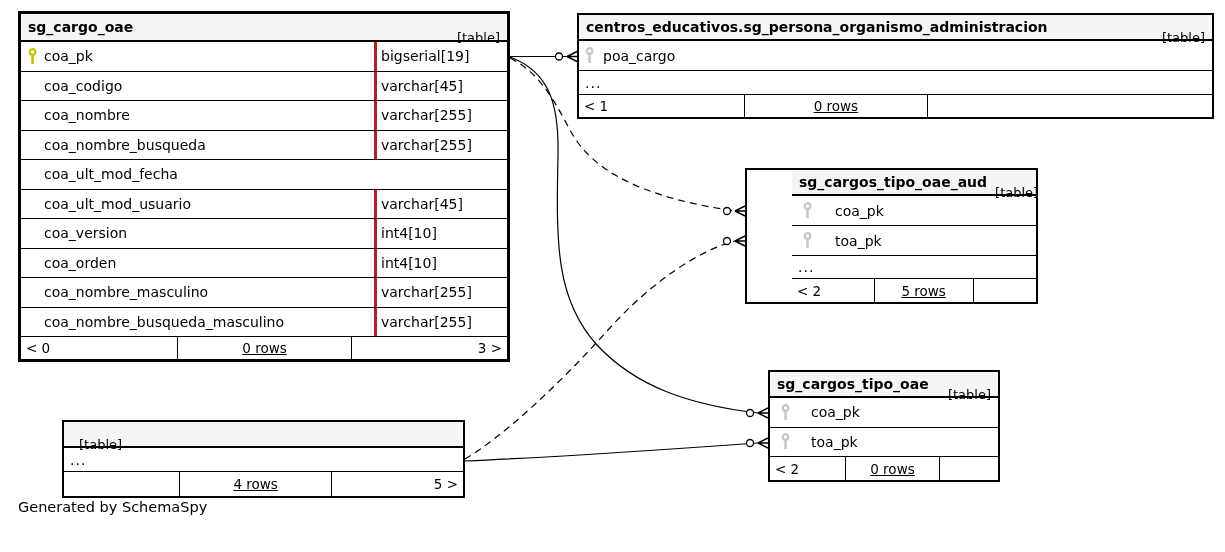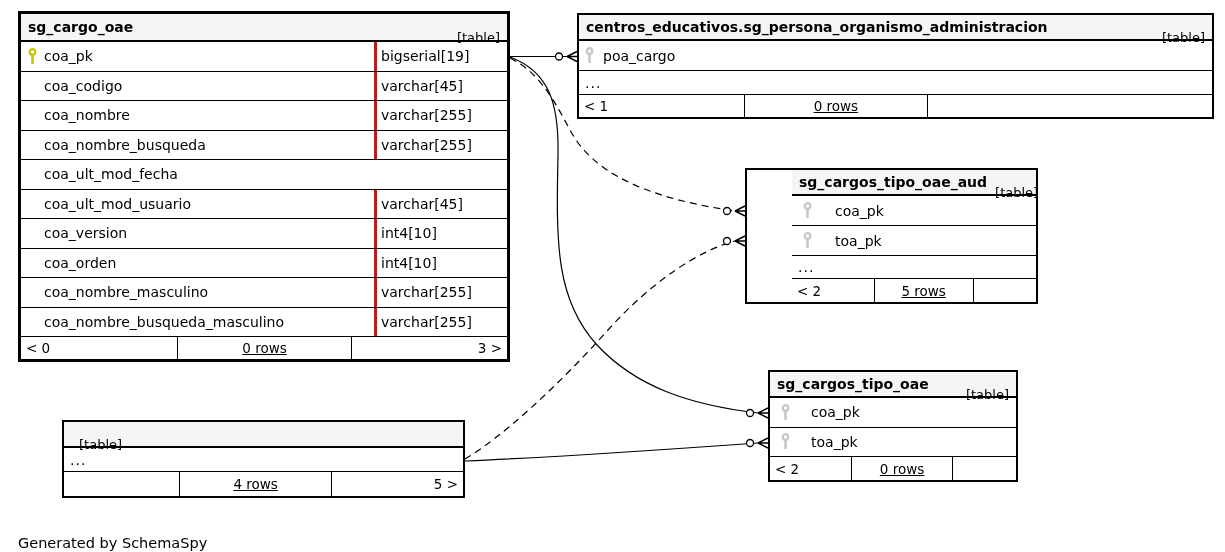--- a/index.html
+++ b/index.html
@@ -61,42 +61,42 @@
   #t1 .ellipsisrow { height:24px; }
   #t1 .tfoot .fcell { height:22px; }
 
   #t2 { left:745px; top:168px; width:293px;padding-left:45px; }
   #t2 .crow { height:30px; }
   #t2 .iconslot { margin-left:10px; }
   #t2 .cname { margin-left:22px; }
   #t2 .ellipsisrow { height:23px; }
   #t2 .tfoot .fcell { height:23px; }
 
-  #t3 { left:768px; top:370px; width:250px; }
+  #t3 { left:768px; top:370px; width:232px; }
   #t3 .crow { height:29.5px; }
   #t3 .iconslot { margin-left:10px; }
   #t3 .cname { margin-left:20px; }
   #t3 .tfoot .fcell { height:23px; }
 
   #t4 { left:62px;  top:420px; width:403px; }
   #t4 .ellipsisrow { height:24px; }
   #t4 .tfoot .fcell { height:24px; }
 
   
   #rels {
     position:absolute; left:0; top:0; width:1225px; height:552px;
     pointer-events:none;
   }
   .rel-line  { fill:none; stroke:#000; stroke-width:1.2; }
   .rel-circle{ fill:#fff; stroke:#000; stroke-width:1.3; }
   .rel-crow  { fill:none; stroke:#000; stroke-width:1.4; }
 
   
   #note {
-    position:absolute; left:18px; top:535px; font-size:14.5px;
+    position:absolute; left:18px; top:499px; font-size:14.5px;
     white-space:nowrap;
   }
 </style>
 </head>
 <body>
 
 <div id="canvas">
 
   <svg id="rels" viewBox="0 0 1225 552">
     <g>

